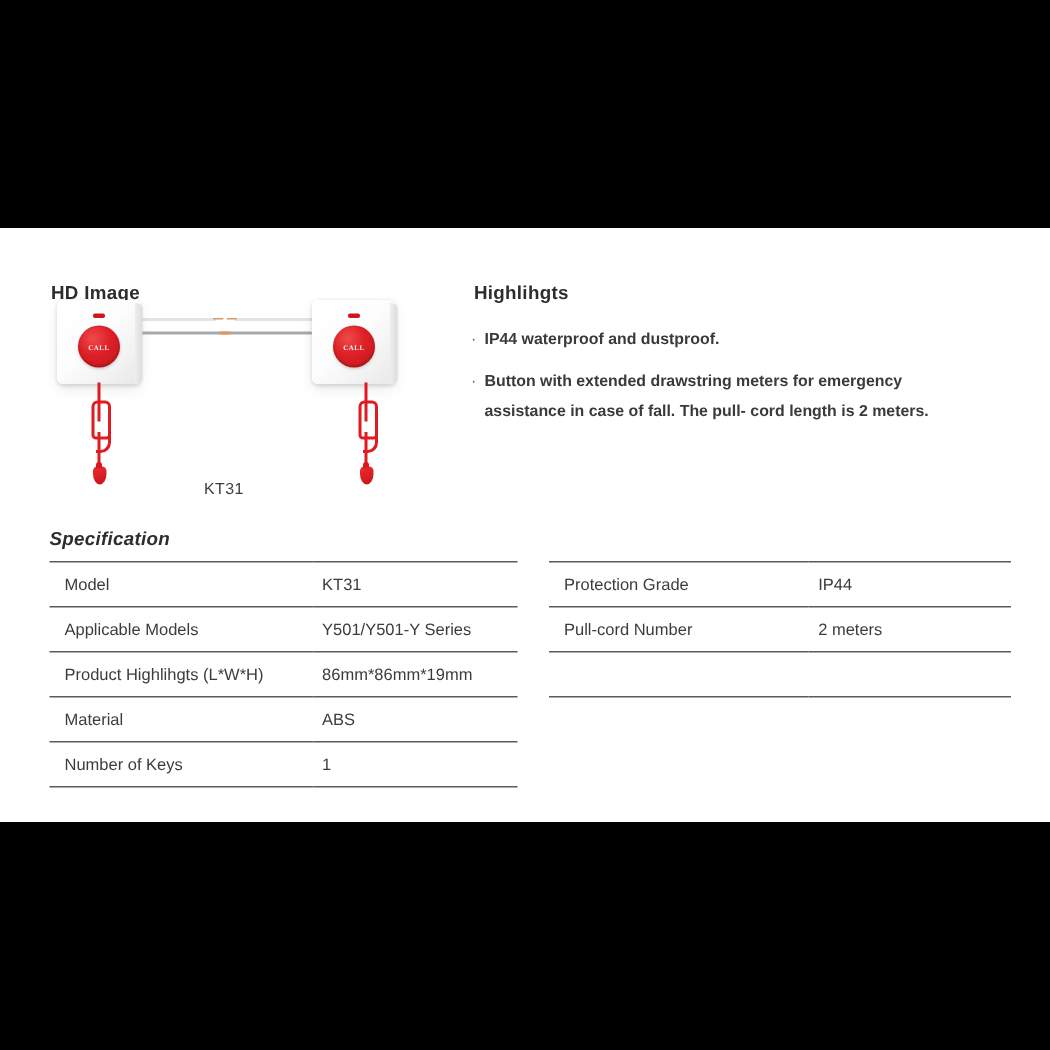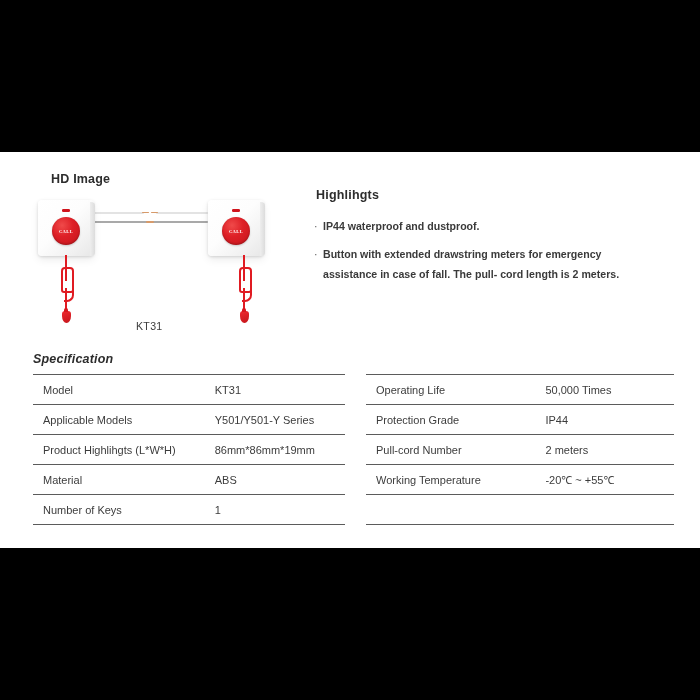--- a/index.html
+++ b/index.html
@@ -39,21 +39,21 @@
 
   
   .section-title {
     position: absolute;
     font-size: 12.5px;
     font-weight: bold;
     color: #2d2d2d;
     letter-spacing: .2px;
     white-space: nowrap;
   }
-  #hd-title    { left: 34px;  top: 20px; margin-left: 17px; }
+  #hd-title    { left: 34px;  top: 36px; }
   #hl-title    { left: 316px; top: 20px; margin-top: 16px; }
   #spec-title  { left: 33px;  top: 200px; font-style: italic; }
 
   
   .highlights {
     position: absolute;
     left: 314px;
     top: 64px;
     width: 372px;
   }
@@ -322,34 +322,26 @@
       <tr>
         <td class="key">Number of Keys</td>
         <td class="value">1</td>
       </tr>
     </tbody>
   </table>
 
   <table class="spec-table" id="spec-right">
     <tbody>
       <tr>
-        <td class="key">Operating Life</td>
-        <td class="value">50,000 Times</td>
-      </tr>
-      <tr>
         <td class="key">Protection Grade</td>
         <td class="value">IP44</td>
       </tr>
       <tr>
         <td class="key">Pull-cord Number</td>
         <td class="value">2 meters</td>
-      </tr>
-      <tr>
-        <td class="key">Working Temperature</td>
-        <td class="value">-20℃ ~ +55℃</td>
       </tr>
       <tr class="empty-row">
         <td class="key"></td>
         <td class="value"></td>
       </tr>
     </tbody>
   </table>
 
 </div>
 

